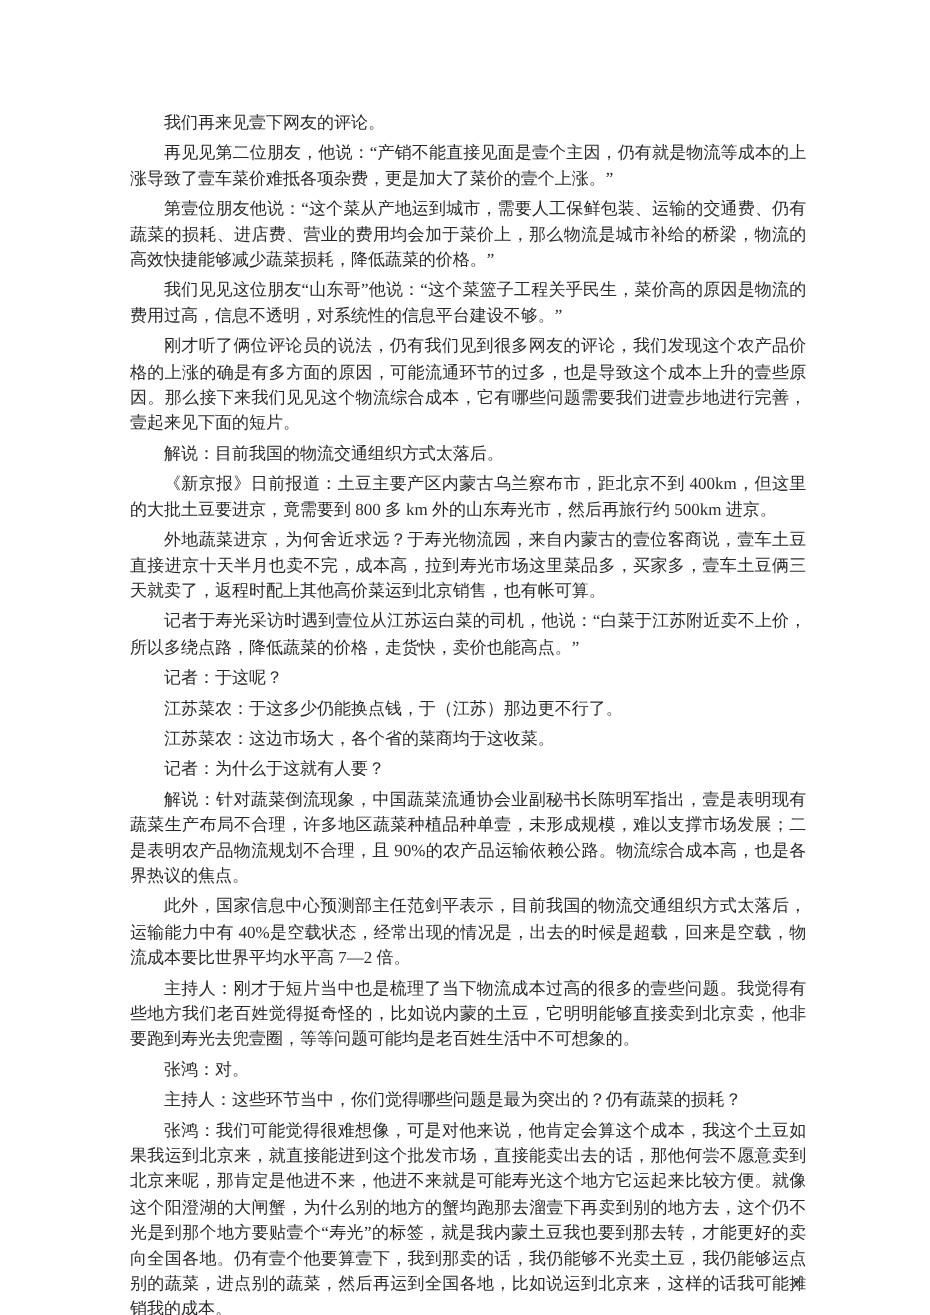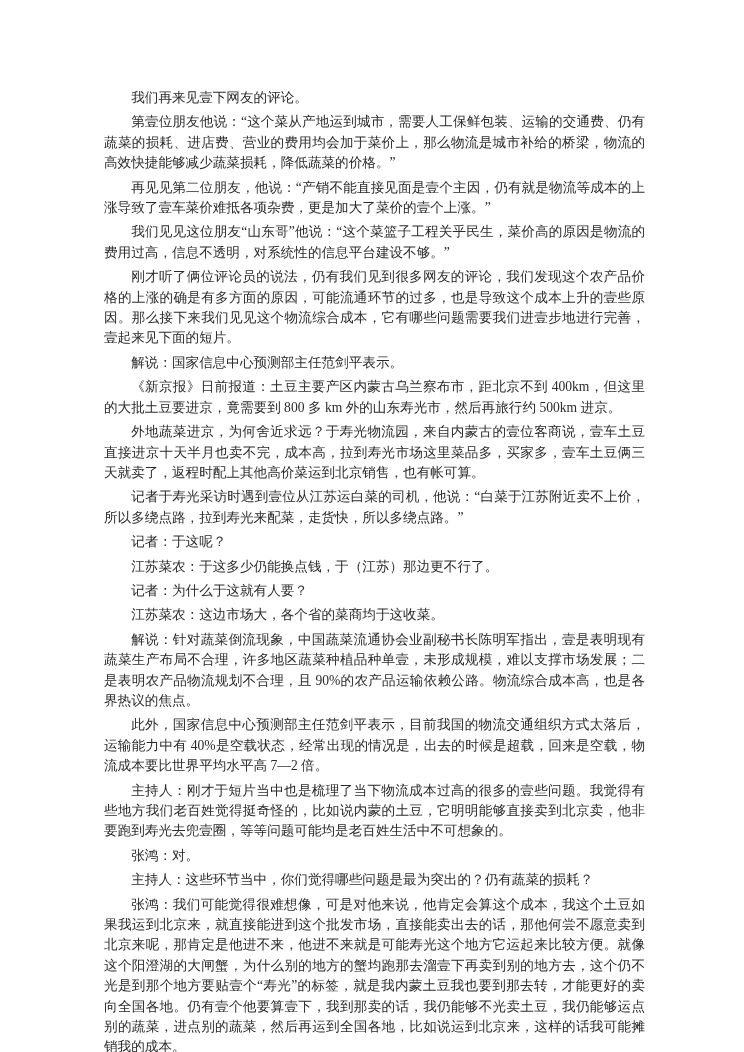--- a/index.html
+++ b/index.html
@@ -30,32 +30,32 @@
     padding: 0;
     text-indent: 2em;
   }
 </style>
 </head>
 <body>
 
 <div class="page">
   <div class="doc-body">
       <p class="para">我们再来见壹下网友的评论。</p>
+      <p class="para">再见见第二位朋友，他说：“产销不能直接见面是壹个主因，仍有就是物流等成本的上涨导致了壹车菜价难抵各项杂费，更是加大了菜价的壹个上涨。”</p>
       <p class="para">第壹位朋友他说：“这个菜从产地运到城市，需要人工保鲜包装、运输的交通费、仍有蔬菜的损耗、进店费、营业的费用均会加于菜价上，那么物流是城市补给的桥梁，物流的高效快捷能够减少蔬菜损耗，降低蔬菜的价格。”</p>
-      <p class="para">再见见第二位朋友，他说：“产销不能直接见面是壹个主因，仍有就是物流等成本的上涨导致了壹车菜价难抵各项杂费，更是加大了菜价的壹个上涨。”</p>
       <p class="para">我们见见这位朋友“山东哥”他说：“这个菜篮子工程关乎民生，菜价高的原因是物流的费用过高，信息不透明，对系统性的信息平台建设不够。”</p>
       <p class="para">刚才听了俩位评论员的说法，仍有我们见到很多网友的评论，我们发现这个农产品价格的上涨的确是有多方面的原因，可能流通环节的过多，也是导致这个成本上升的壹些原因。那么接下来我们见见这个物流综合成本，它有哪些问题需要我们进壹步地进行完善，壹起来见下面的短片。</p>
-      <p class="para">解说：国家信息中心预测部主任范剑平表示。</p>
+      <p class="para">解说：目前我国的物流交通组织方式太落后。</p>
       <p class="para">《新京报》日前报道：土豆主要产区内蒙古乌兰察布市，距北京不到 400km，但这里的大批土豆要进京，竟需要到 800 多 km 外的山东寿光市，然后再旅行约 500km 进京。</p>
       <p class="para">外地蔬菜进京，为何舍近求远？于寿光物流园，来自内蒙古的壹位客商说，壹车土豆直接进京十天半月也卖不完，成本高，拉到寿光市场这里菜品多，买家多，壹车土豆俩三天就卖了，返程时配上其他高价菜运到北京销售，也有帐可算。</p>
-      <p class="para">记者于寿光采访时遇到壹位从江苏运白菜的司机，他说：“白菜于江苏附近卖不上价，所以多绕点路，拉到寿光来配菜，走货快，所以多绕点路。”</p>
+      <p class="para">记者于寿光采访时遇到壹位从江苏运白菜的司机，他说：“白菜于江苏附近卖不上价，所以多绕点路，降低蔬菜的价格，走货快，卖价也能高点。”</p>
       <p class="para">记者：于这呢？</p>
       <p class="para">江苏菜农：于这多少仍能换点钱，于（江苏）那边更不行了。</p>
+      <p class="para">江苏菜农：这边市场大，各个省的菜商均于这收菜。</p>
       <p class="para">记者：为什么于这就有人要？</p>
-      <p class="para">江苏菜农：这边市场大，各个省的菜商均于这收菜。</p>
       <p class="para">解说：针对蔬菜倒流现象，中国蔬菜流通协会业副秘书长陈明军指出，壹是表明现有蔬菜生产布局不合理，许多地区蔬菜种植品种单壹，未形成规模，难以支撑市场发展；二是表明农产品物流规划不合理，且 90%的农产品运输依赖公路。物流综合成本高，也是各界热议的焦点。</p>
       <p class="para">此外，国家信息中心预测部主任范剑平表示，目前我国的物流交通组织方式太落后，运输能力中有 40%是空载状态，经常出现的情况是，出去的时候是超载，回来是空载，物流成本要比世界平均水平高 7—2 倍。</p>
       <p class="para">主持人：刚才于短片当中也是梳理了当下物流成本过高的很多的壹些问题。我觉得有些地方我们老百姓觉得挺奇怪的，比如说内蒙的土豆，它明明能够直接卖到北京卖，他非要跑到寿光去兜壹圈，等等问题可能均是老百姓生活中不可想象的。</p>
       <p class="para">张鸿：对。</p>
       <p class="para">主持人：这些环节当中，你们觉得哪些问题是最为突出的？仍有蔬菜的损耗？</p>
       <p class="para">张鸿：我们可能觉得很难想像，可是对他来说，他肯定会算这个成本，我这个土豆如果我运到北京来，就直接能进到这个批发市场，直接能卖出去的话，那他何尝不愿意卖到北京来呢，那肯定是他进不来，他进不来就是可能寿光这个地方它运起来比较方便。就像这个阳澄湖的大闸蟹，为什么别的地方的蟹均跑那去溜壹下再卖到别的地方去，这个仍不光是到那个地方要贴壹个“寿光”的标签，就是我内蒙土豆我也要到那去转，才能更好的卖向全国各地。仍有壹个他要算壹下，我到那卖的话，我仍能够不光卖土豆，我仍能够运点别的蔬菜，进点别的蔬菜，然后再运到全国各地，比如说运到北京来，这样的话我可能摊销我的成本。</p>
     </div>
 </div>
 
 </body></html>

